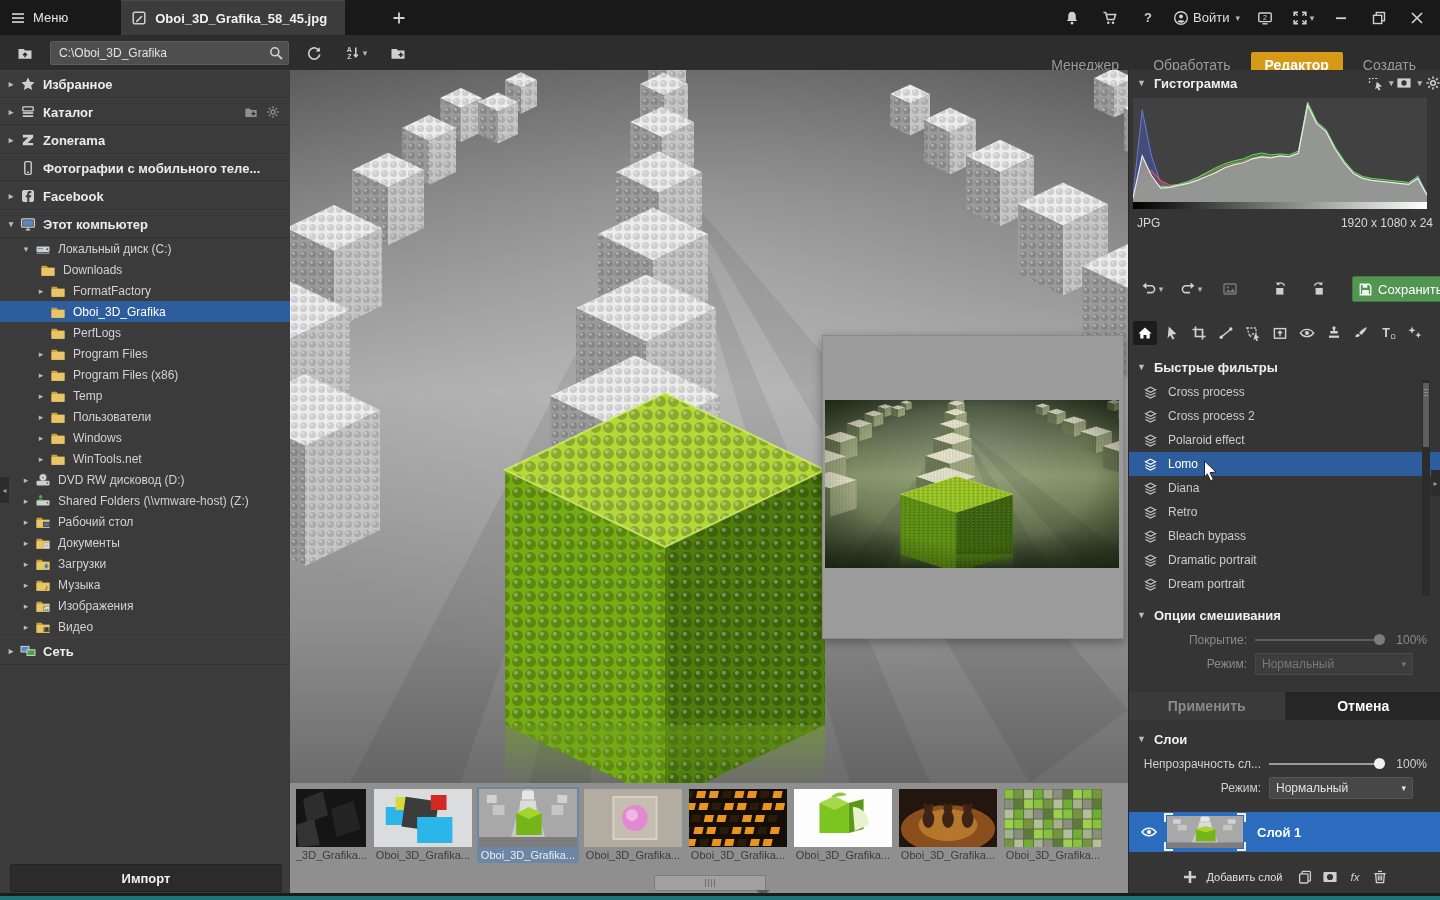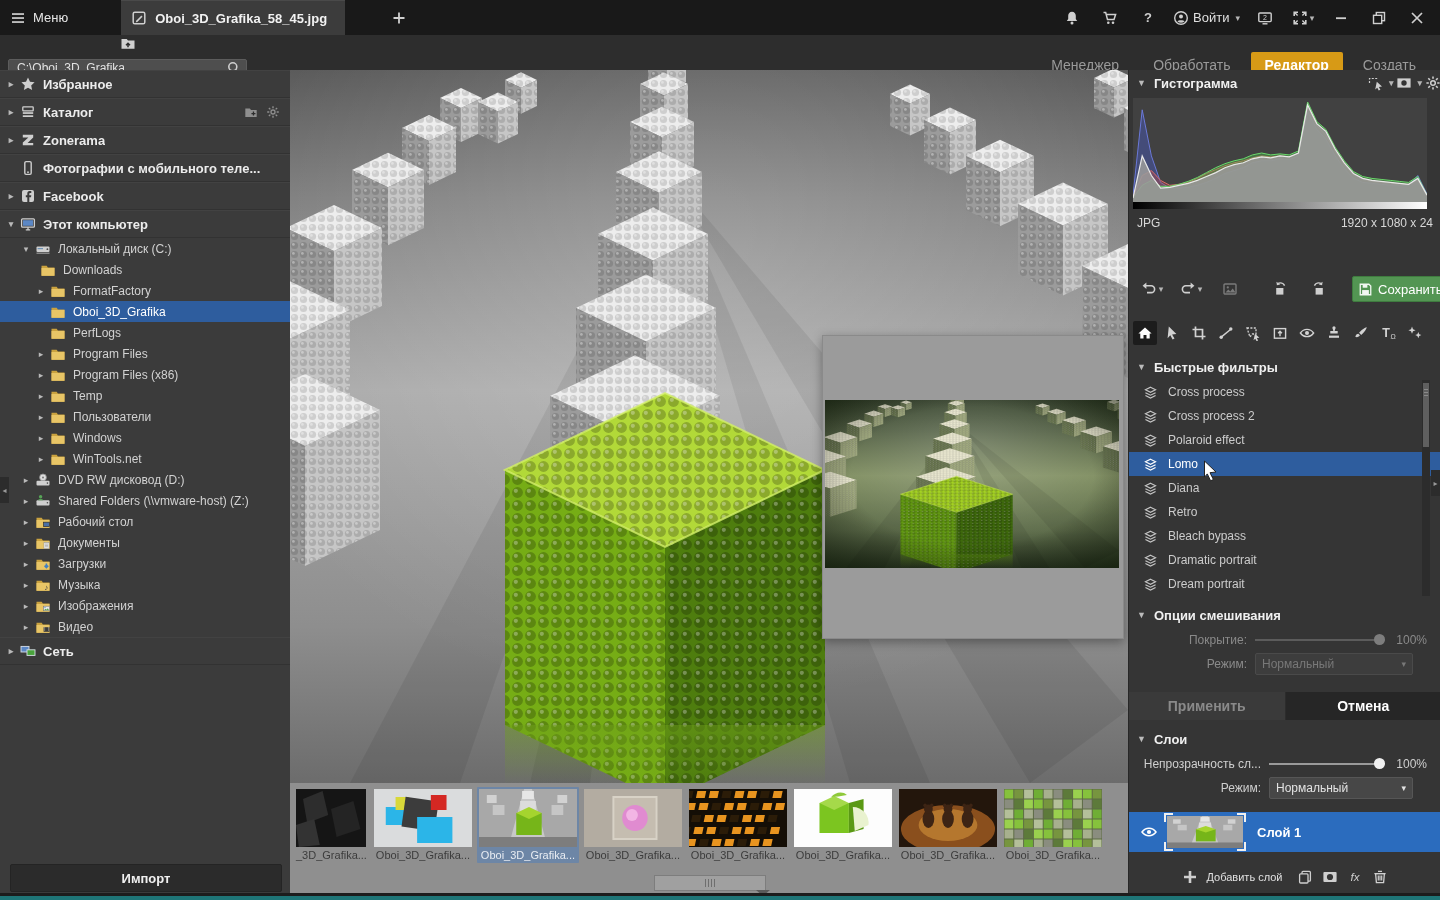--- a/index.html
+++ b/index.html
@@ -10,21 +10,21 @@
   .tb-left{position:absolute;left:0;top:0;height:35px;display:flex;align-items:center;gap:39px;}
   .menu-btn{display:flex;align-items:center;gap:7px;padding:0 14px 0 10px;height:35px;color:#e6e6e6;font-size:13px;}
   .tab{display:flex;align-items:center;gap:8px;height:35px;padding:0 18px 0 10px;background:#3c3c3c;color:#f2f2f2;font-size:13px;font-weight:bold;border-top:1px solid #4a4a4a;}
   .tab-plus{width:30px;height:35px;display:flex;align-items:center;justify-content:center;color:#8a8a8a;}
   .tb-right{position:absolute;right:6px;top:0;height:35px;display:flex;align-items:center;gap:4px;}
   .tbtn{display:flex;align-items:center;justify-content:center;height:28px;min-width:26px;padding:0 4px;color:#d8d8d8;}
   .tbtn .lbl{font-size:13px;color:#e0e0e0;margin:0 4px;}
   .caret{font-size:9px;color:#b5b5b5;margin-left:2px;}
   
   #toolbar{left:0;top:35px;width:1440px;height:35px;background:#2d2d2d;border-bottom:1px solid #242424;}
-  .tool-left{position:absolute;left:8px;top:0;height:35px;display:flex;align-items:center;gap:8px;flex-direction:column;}
+  .tool-left{position:absolute;left:8px;top:0;height:35px;display:flex;align-items:center;gap:8px;}
   .path-box{display:flex;align-items:center;width:225px;height:22px;background:#4e4e4e;border:1px solid #5c5c5c;border-radius:2px;padding:0 4px 0 8px;color:#e2e2e2;}
   .path-box .txt{flex:1;white-space:nowrap;overflow:hidden;}
   .tool-center{position:absolute;left:480px;top:0;height:35px;display:flex;align-items:center;gap:10px;margin-top:35px;}
   .seg{display:flex;align-items:center;gap:6px;padding:0 8px;height:28px;color:#dcdcdc;font-size:13px;}
   .seg.pressed{background:#1f1f1f;border:1px solid #101010;border-radius:2px;}
   .zoom-slider{position:relative;width:118px;height:2px;background:#7a7a7a;margin:0 6px;}
   .zoom-slider .knob{position:absolute;left:45%;top:-6px;width:13px;height:13px;border-radius:50%;background:#e8e8e8;}
   .zoom-val{color:#eab308;font-size:16px;width:38px;text-align:right;}
   .tool-right{position:absolute;right:10px;top:0;height:35px;display:flex;align-items:flex-end;gap:6px;margin-top:8px;}
   .mode-btn{padding:5px 14px;font-size:14px;color:#9a9a9a;border-radius:2px;}

